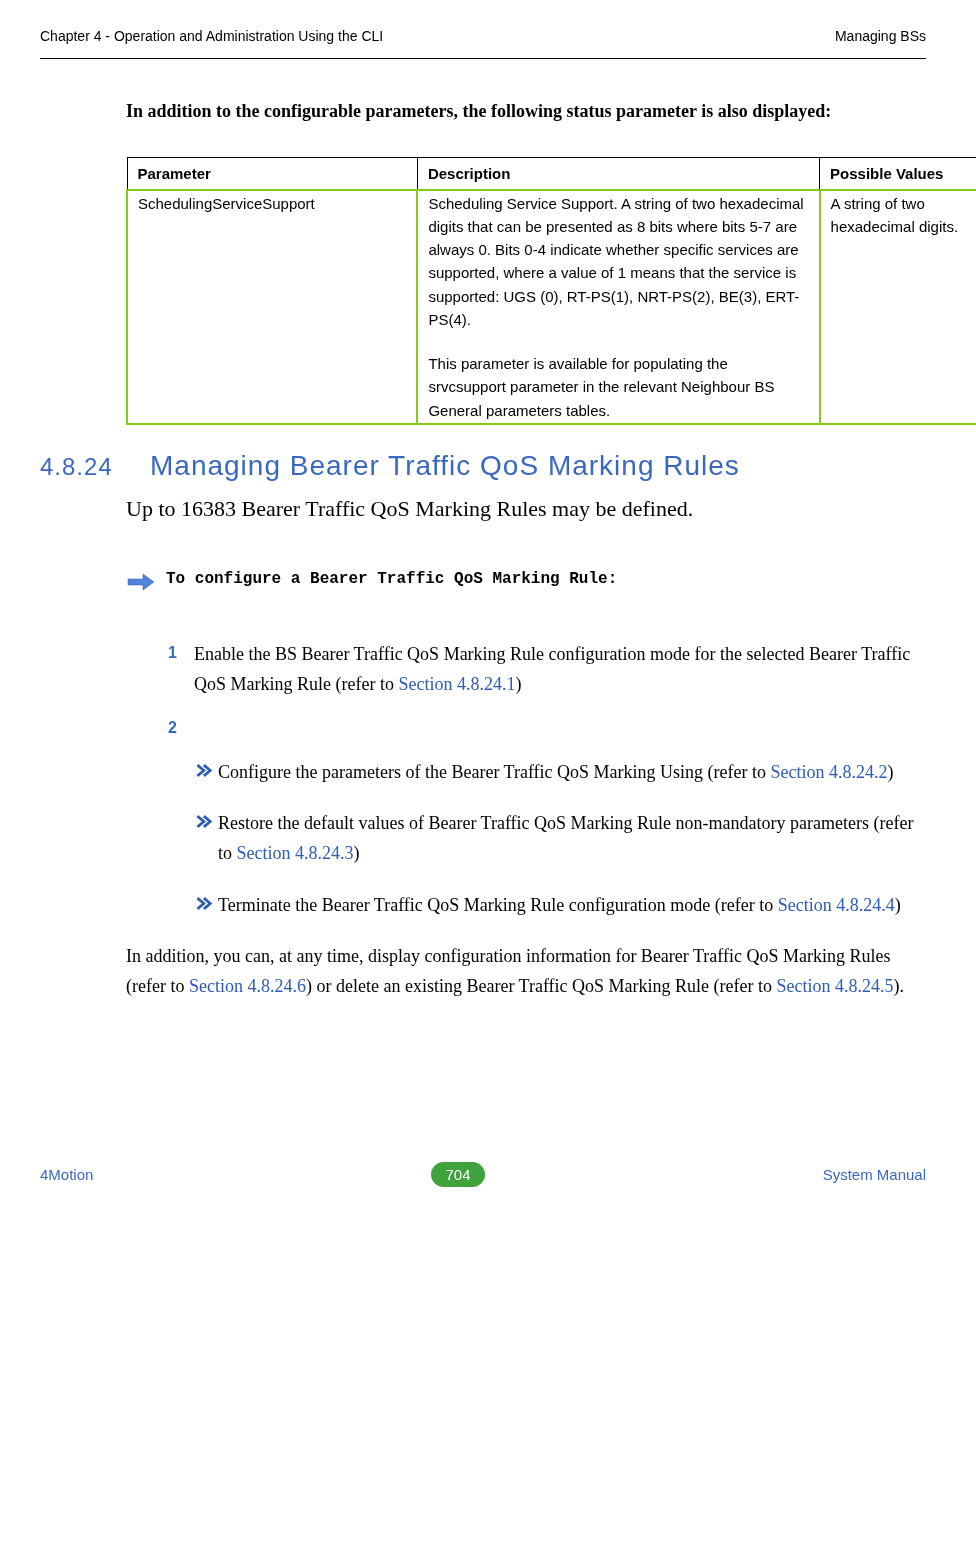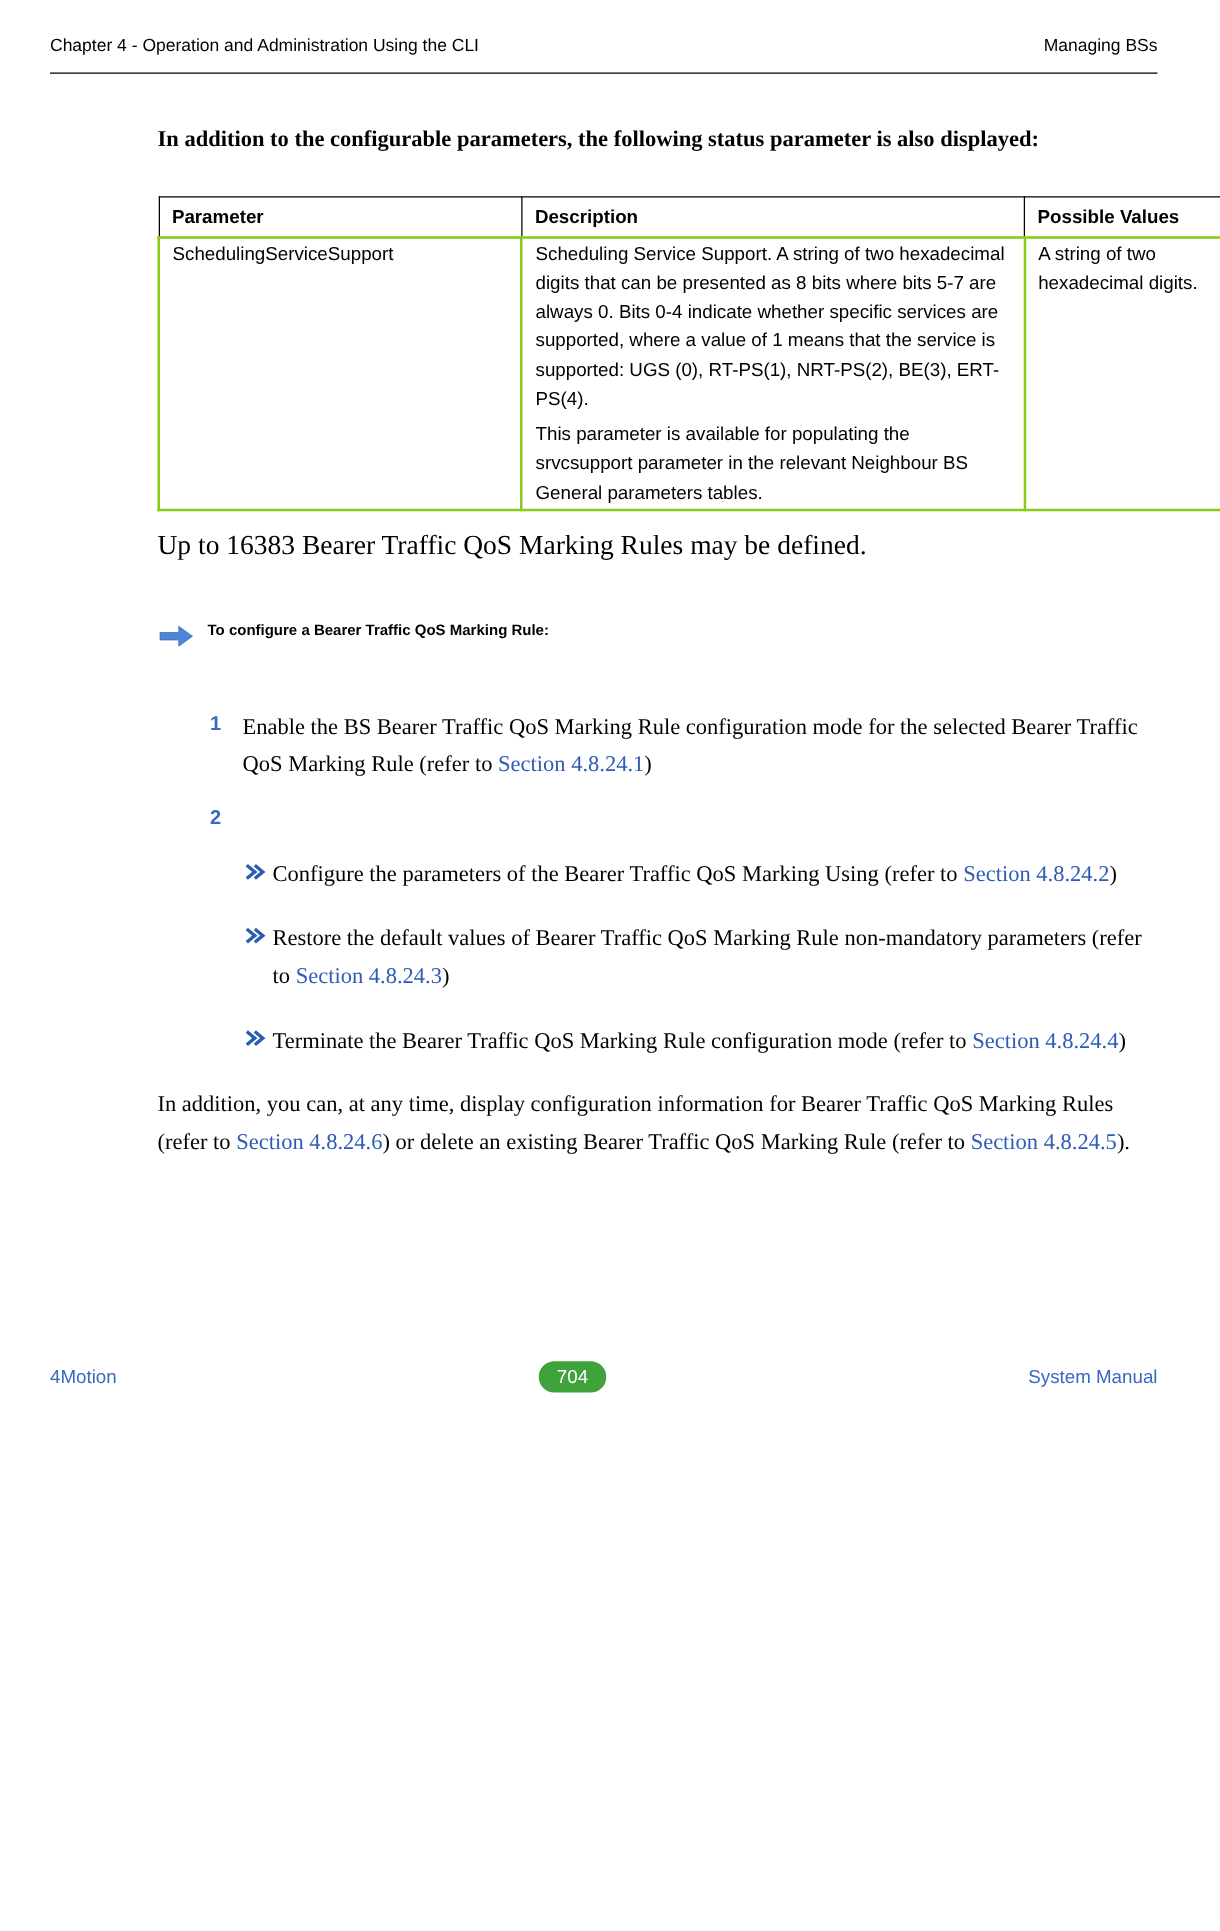--- a/index.html
+++ b/index.html
@@ -46,21 +46,21 @@
   }
   .param-table td {
     border: 2px solid #84cc16;
     padding: 1px 10px;
     vertical-align: top;
     line-height: 1.55;
   }
   .param-table .col-param { width: 200px; }
   .param-table .col-desc { width: 285px; }
   .param-table .col-vals { width: 130px; }
-  .desc-p2 { margin-top: 5px; }
+  .desc-p2 { margin-top: 21px; }
   .section-row {
     display: flex;
     align-items: baseline;
     margin-top: 25px;
   }
   .sec-num {
     color: #3a68c1;
     font-family: Verdana, Arial, sans-serif;
     font-size: 24px;
     width: 110px;
@@ -85,23 +85,23 @@
     margin-left: 86px;
   }
   .arrow-icon {
     width: 30px;
     height: 20px;
     flex-shrink: 0;
     margin-right: 10px;
     margin-top: 2px;
   }
   .configure-text {
-    font-family: Liberation Sans, sans-serif;
-    font-weight: bold;
-    font-size: 12px;
+    font-family: Liberation Mono, monospace;
+    font-weight: bold;
+    font-size: 16px;
   }
   .steps {
     margin-left: 128px;
     margin-top: 48px;
   }
   .step {
     display: flex;
     font-size: 18px;
     line-height: 1.65;
     margin-bottom: 16px;
@@ -184,20 +184,24 @@
       <td>SchedulingServiceSupport</td>
       <td>
         <div>Scheduling Service Support. A string of two hexadecimal digits that can be presented as 8 bits where bits 5-7 are always 0. Bits 0-4 indicate whether specific services are supported, where a value of 1 means that the service is supported: UGS (0), RT-PS(1), NRT-PS(2), BE(3), ERT-PS(4).</div>
         <div class="desc-p2">This parameter is available for populating the srvcsupport parameter in the relevant Neighbour BS General parameters tables.</div>
       </td>
       <td>A string of two hexadecimal digits.</td>
     </tr>
   </tbody>
     </table>
 
+  <div class="section-row">
+    <div class="sec-num">4.8.24</div>
+    <div class="sec-title">Managing Bearer Traffic QoS Marking Rules</div>
+  </div>
 
   <div class="sec-body">Up to 16383 Bearer Traffic QoS Marking Rules may be defined.</div>
 
   <div class="configure-row">
     <svg class="arrow-icon" viewBox="0 0 30 20">
       <polygon points="2,7 17,7 17,2 28,10 17,18 17,13 2,13" fill="#4f84d8" stroke="#2a5db0" stroke-width="0.5"></polygon>
     </svg>
     <span class="configure-text">To configure a Bearer Traffic QoS Marking Rule:</span>
   </div>
 

